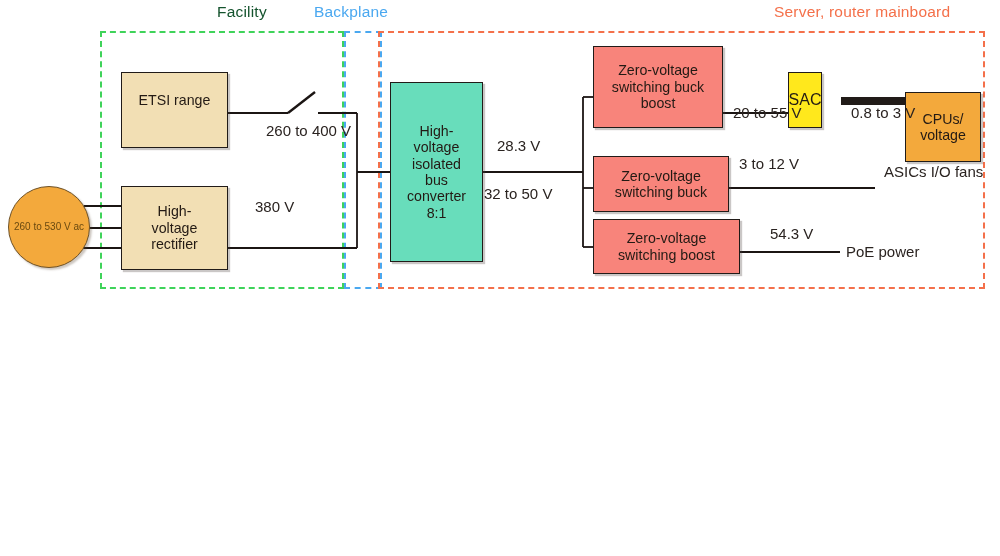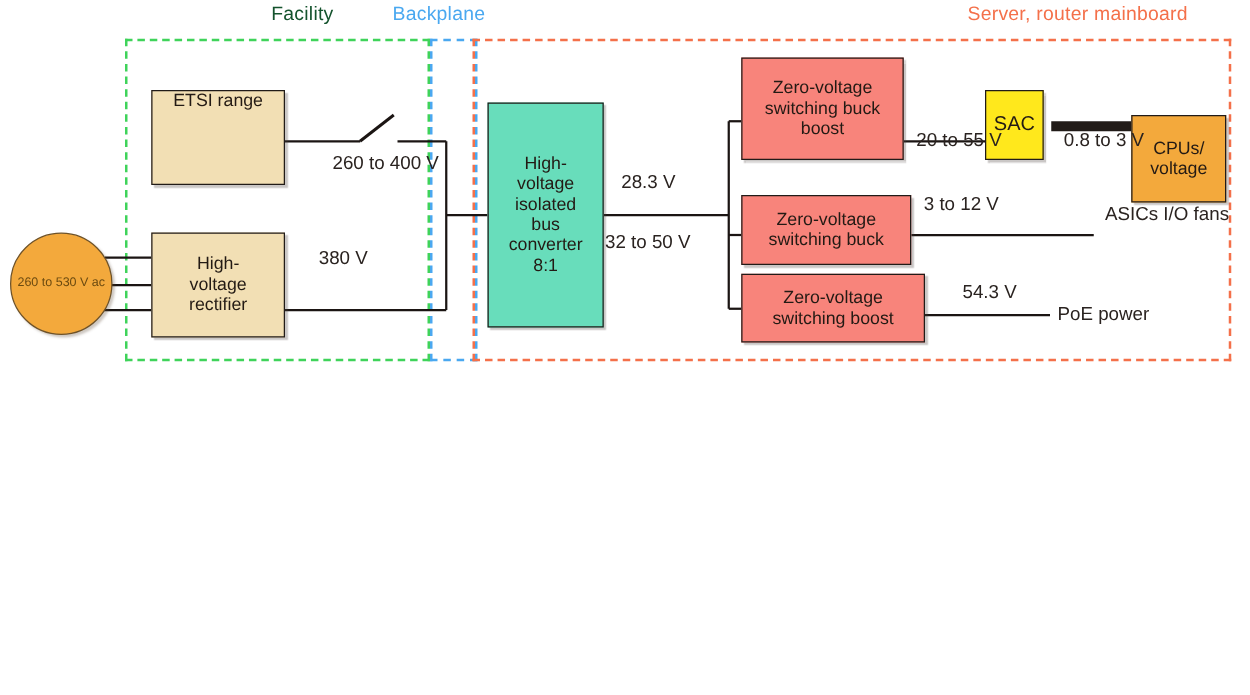--- a/index.html
+++ b/index.html
@@ -135,21 +135,21 @@
     </g>
   </svg>
 
   <div class="circle-node" style="left:8px; top:186px; width:82px; height:82px; background:#f3a93c;">
     <div>
       <span>260 to</span>
       <span>530 V ac</span>
     </div>
   </div>
 
-  <div class="node" style="left:121px; top:72px; width:107px; height:76px; background:#f2dfb4; align-items:flex-start; padding-bottom:20px;">
+  <div class="node" style="left:121px; top:72px; width:107px; height:76px; background:#f2dfb4; align-items:center; padding-bottom:20px;">
     <span>ETSI range</span>
   </div>
 
   <div class="node" style="left:121px; top:186px; width:107px; height:84px; background:#f2dfb4;">
     <div>
       <span>High-</span>
       <span>voltage</span>
       <span>rectifier</span>
     </div>
   </div>
@@ -180,21 +180,21 @@
     </div>
   </div>
 
   <div class="node" style="left:593px; top:219px; width:147px; height:55px; background:#f8847b;">
     <div>
       <span>Zero-voltage</span>
       <span>switching boost</span>
     </div>
   </div>
 
-  <div class="node" style="left:788px; top:72px; width:47px; height:56px; background:#ffe81c; font-size:16px;">
+  <div class="node" style="left:788px; top:72px; width:34px; height:56px; background:#ffe81c; font-size:16px;">
     <span>SAC</span>
   </div>
 
   <div class="node" style="left:905px; top:64px; width:76px; height:70px; background:#f3a93c;margin-top:28px;">
     <div>
       <span>CPUs/</span>
       <span>voltage</span>
     </div>
   </div>
 

